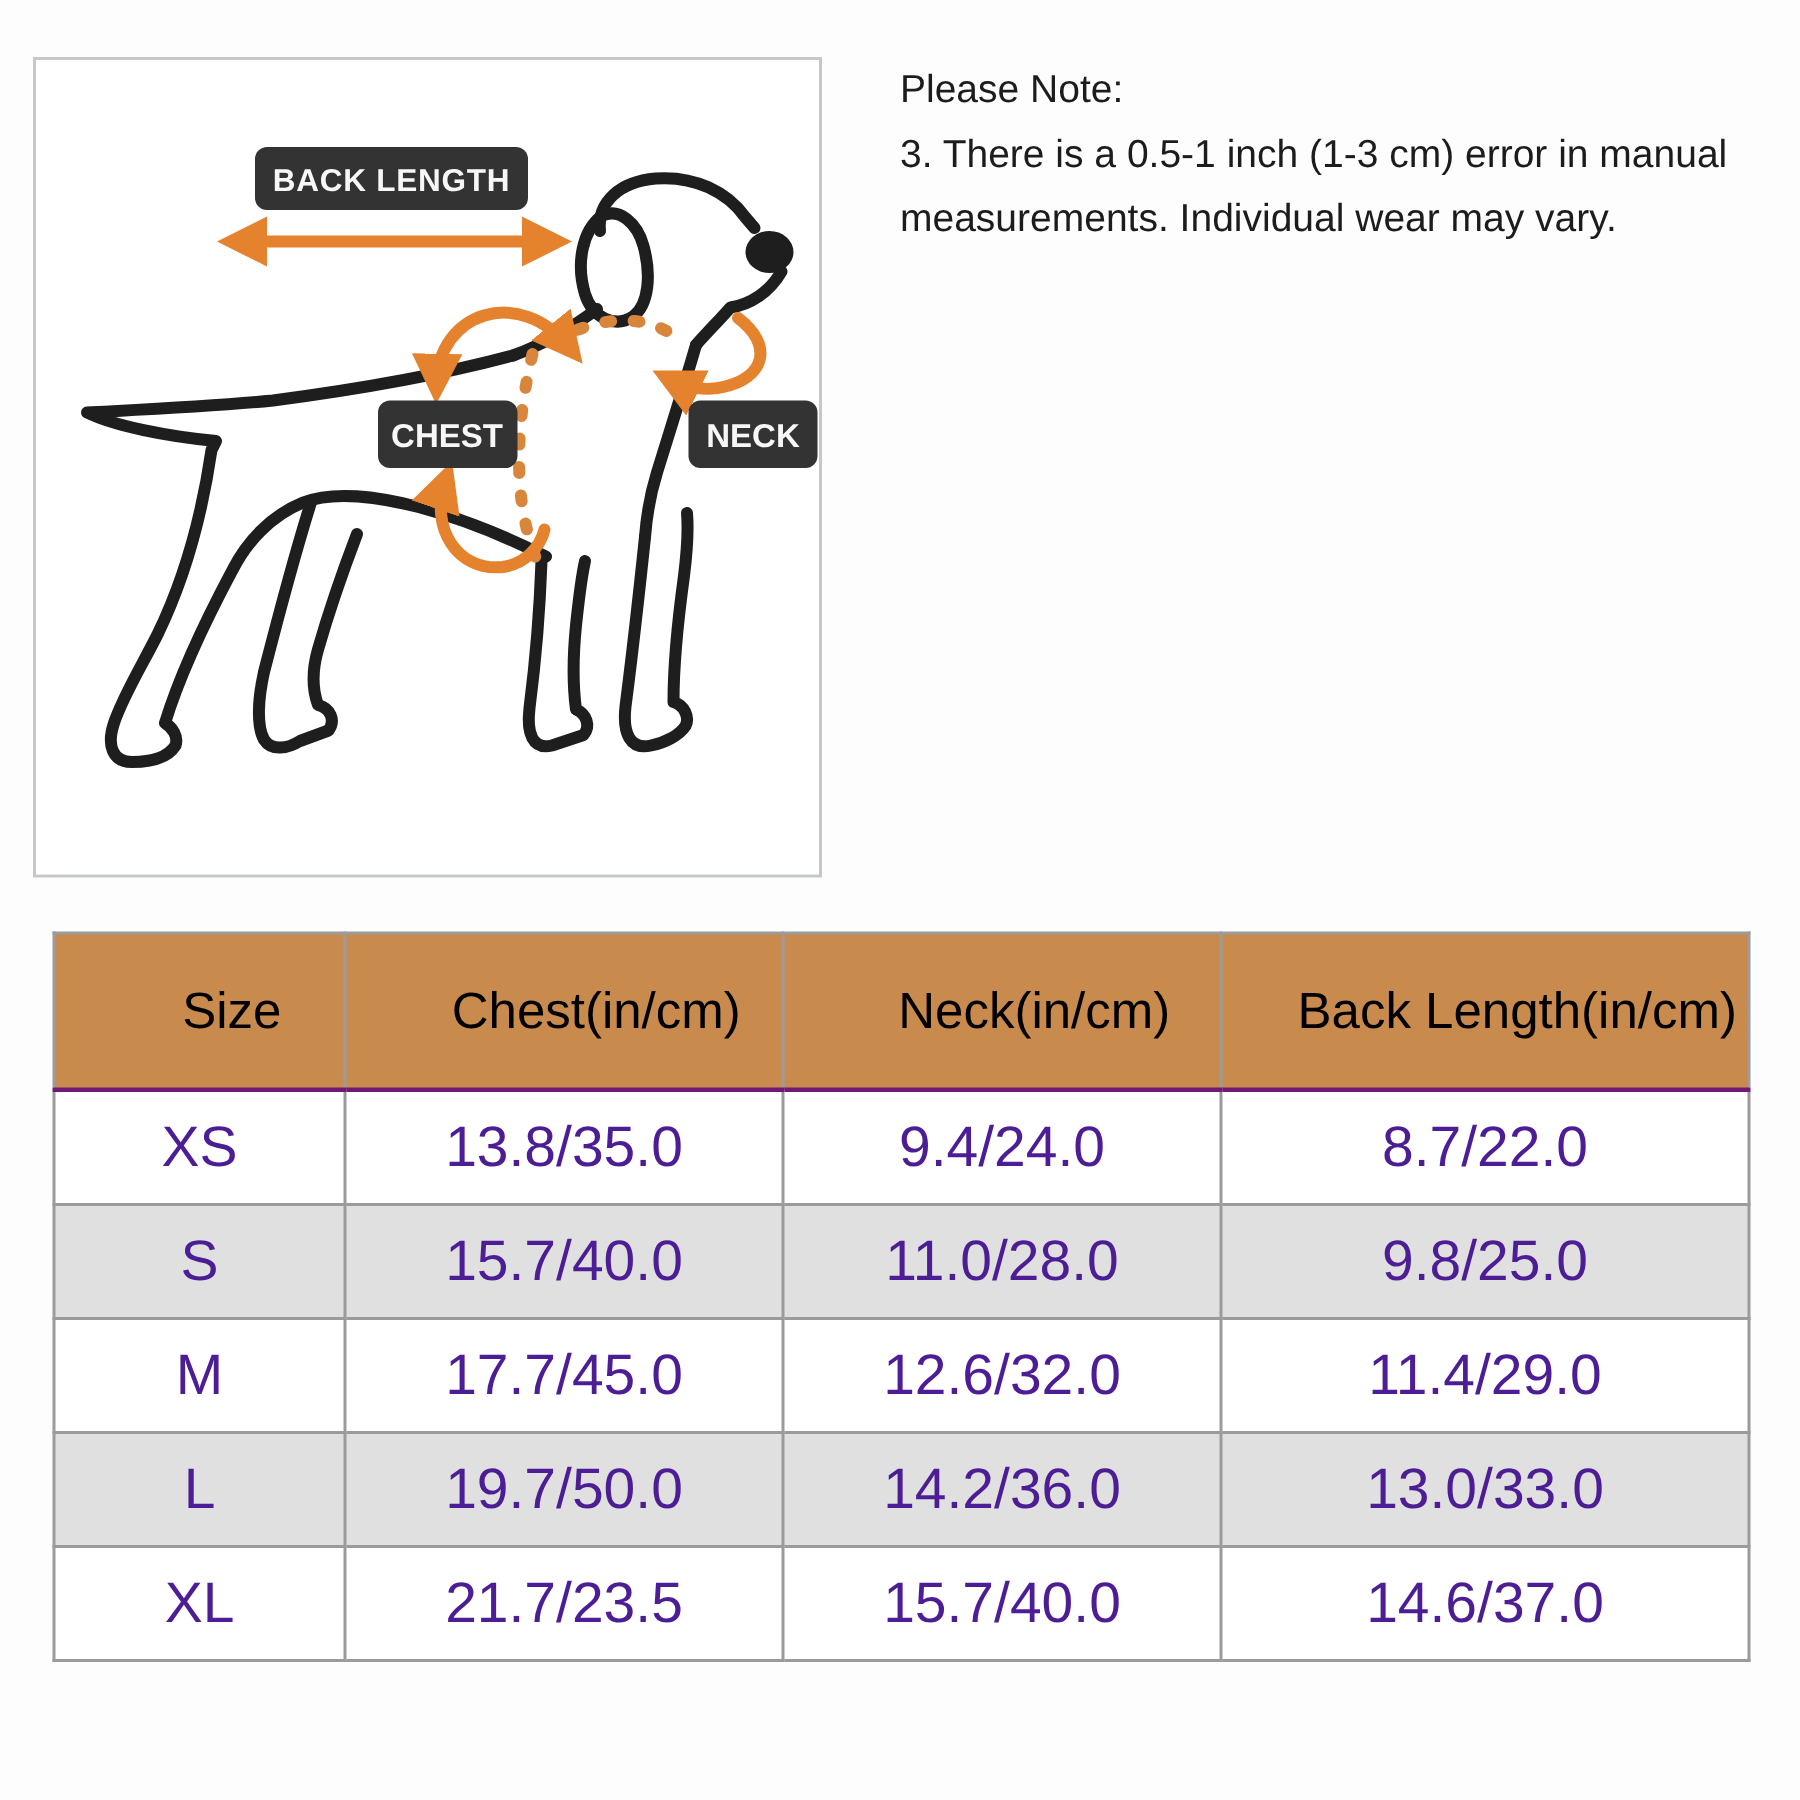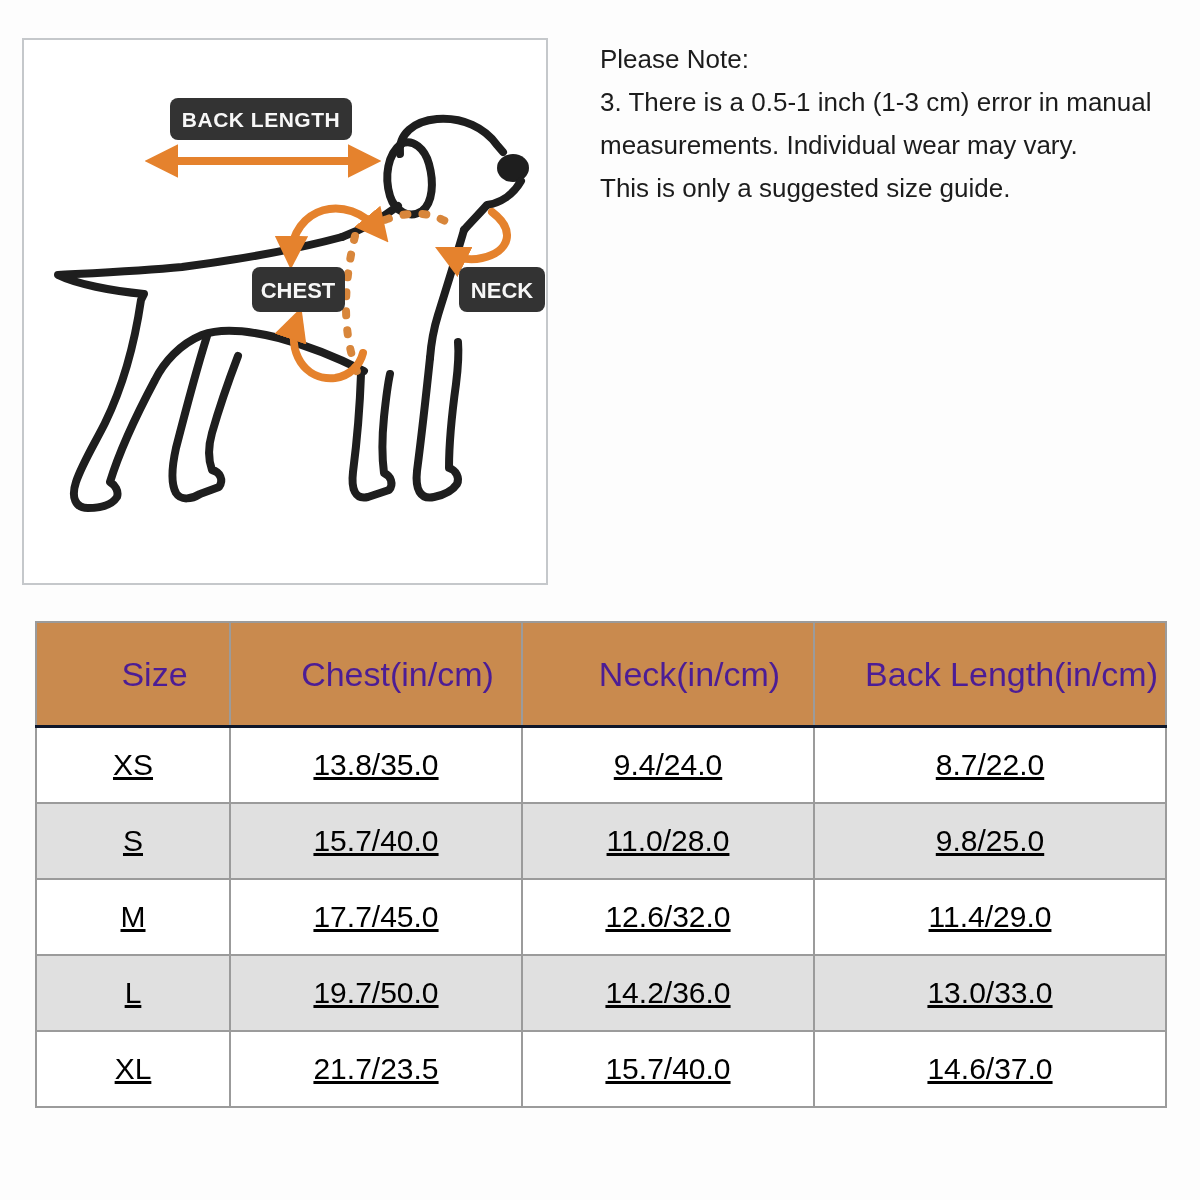--- a/index.html
+++ b/index.html
@@ -26,24 +26,24 @@
     font-size:26px;line-height:43px;color:var(--ink,#1c1c1c);
   }
   .notes p{margin:0;}
   
   .size-table{
     position:absolute;left:35px;top:621px;width:1130px;
     border-collapse:collapse;table-layout:fixed;text-align:center;
   }
   .size-table,.size-table th,.size-table td{border:2px solid var(--table-border,#9B9B9B);}
   .size-table th{
-    height:100px;background:var(--table-header-bg,#C98A4E);color:#4c1d95;
-    font-size:34px;font-weight:normal;border-bottom:3px solid #0f172a;padding-left:44px;
+    height:100px;background:var(--table-header-bg,#C98A4E);color:#000000;
+    font-size:34px;font-weight:normal;border-bottom:3px solid #701a75;padding-left:44px;
   }
-  .size-table td{height:72px;font-size:30px;color:#000000;background:#ffffff;text-decoration:underline;}
+  .size-table td{height:72px;font-size:38px;color:#4c1d95;background:#ffffff;}
   .size-table tr.alt td{background:var(--table-row-alt-bg,#E0E0E0);}
 </style>
 </head>
 <body>
 
 <div class="diagram-box">
   <svg viewBox="0 0 534 543">
     <defs>
       <marker id="ah" viewBox="0 0 10 10" refX="6" refY="5" markerWidth="4.2" markerHeight="4.2" orient="auto-start-reverse">
         <path d="M0 0 L10 5 L0 10 z" fill="#E5822D"></path>
@@ -82,21 +82,20 @@
     <g>
       <rect class="tag-rect" x="435" y="227" width="86" height="45" rx="8"></rect>
       <text class="tag-text small" x="478" y="258" text-anchor="middle">NECK</text>
     </g>
   </svg>
 </div>
 
 <div class="notes">
   <p>Please Note:</p>
   <p>3. There is a 0.5-1 inch (1-3 cm) error in manual measurements. Individual wear may vary.</p>
-  <p>This is only a suggested size guide.</p>
 </div>
 
 <table class="size-table">
   <colgroup>
     <col style="width:194px">
       <col style="width:292px">
       <col style="width:292px">
       <col style="width:352px">
   </colgroup>
   <thead>

